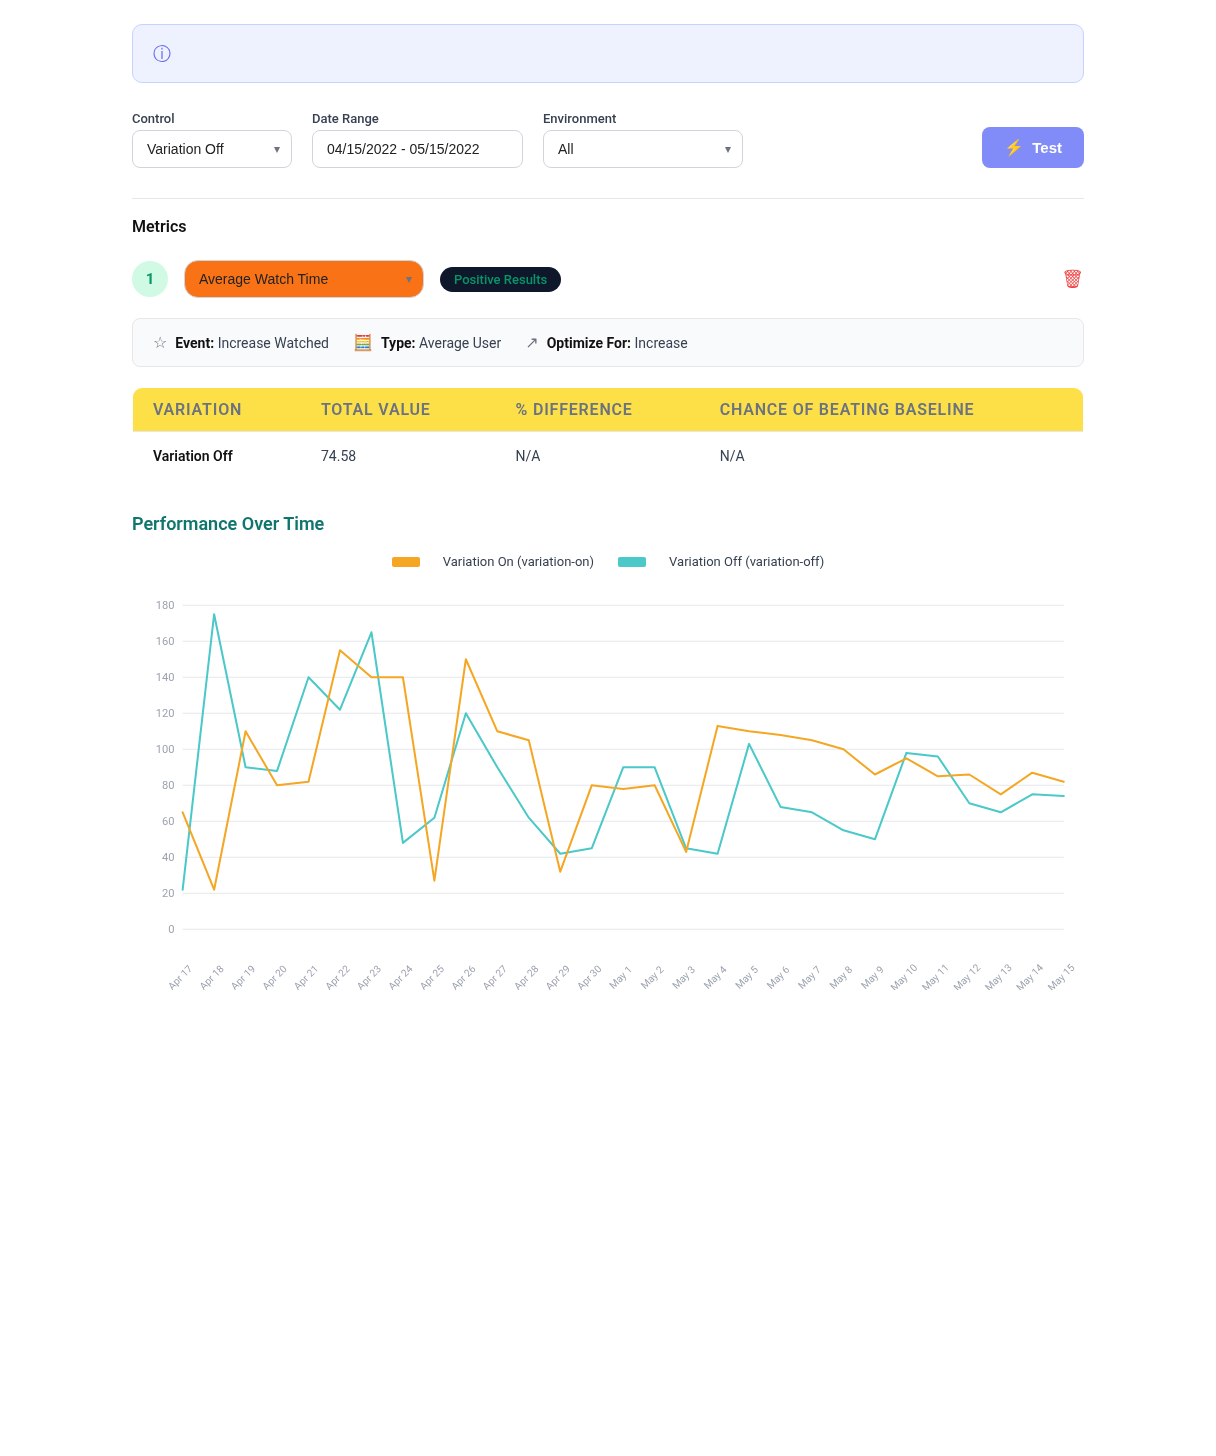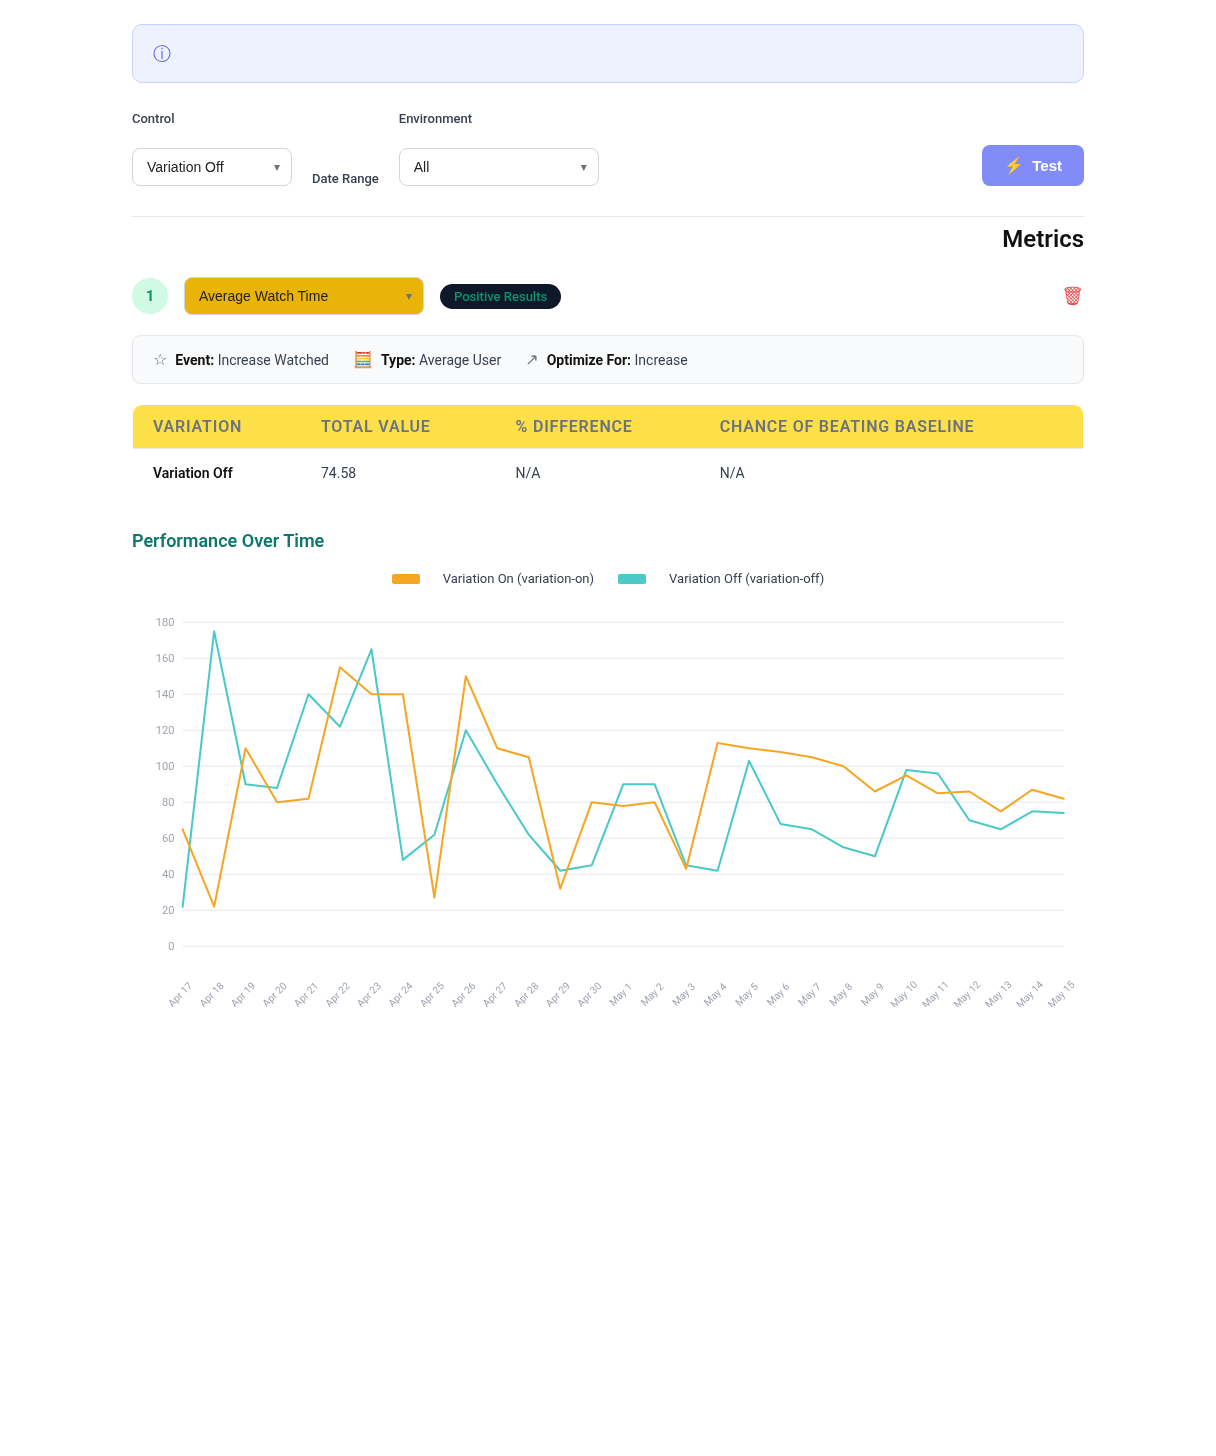--- a/index.html
+++ b/index.html
@@ -38,21 +38,21 @@
     
     .controls-row {
       display: flex;
       align-items: flex-end;
       gap: 20px;
       margin-bottom: 30px;
     }
     .control-group {
       display: flex;
       flex-direction: column;
-      gap: 22px;
+      gap: 4px;
       justify-content: space-between;
     }
     .control-group label {
       font-size: 13px;
       font-weight: 500;
       color: #374151;
     }
     .select-wrapper {
       position: relative;
       display: flex;
@@ -97,26 +97,26 @@
       align-items: center;
       gap: 8px;
       margin-left: auto;
     }
     .test-button .lightning {
       font-size: 16px;
     }
 
     
     .metrics-title {
-      text-align: right;
-      font-size: 24px;
+      text-align: left;
+      font-size: 16px;
       font-weight: 600;
       color: #111;
       margin-bottom: 24px;
-      padding-top: 8px;
+      padding-top: 18px;
       border-top: 1px solid #e5e7eb;
     }
 
     
     .metric-row {
       display: flex;
       align-items: center;
       gap: 16px;
       margin-bottom: 20px;
     }
@@ -134,25 +134,25 @@
       flex-shrink: 0;
     }
     .metric-select-wrapper {
       position: relative;
       display: flex;
       align-items: center;
     }
     .metric-select {
       appearance: none;
       border: 1px solid #d1d5db;
-      border-radius: 8px;
+      border-radius: 14px;
       padding: 10px 36px 10px 14px;
       font-size: 14px;
       color: #222;
-      background: #eab308;
+      background: #f97316;
       cursor: pointer;
       min-width: 240px;
     }
     .positive-badge {
       background: #0f172a;
       color: #059669;
       border-radius: 20px;
       padding: 5px 14px;
       font-size: 13px;
       font-weight: 500;
@@ -269,20 +269,21 @@
       <select class="control-select">
         <option>Variation Off</option>
         <option>Variation On</option>
       </select>
       <span class="chevron">▾</span>
     </div>
   </div>
 
   <div class="control-group">
     <label>Date Range</label>
+    <input type="text" class="date-input" value="04/15/2022 - 05/15/2022" style="">
   </div>
 
   <div class="control-group">
     <label>Environment</label>
     <div class="select-wrapper">
       <select class="control-select" style="min-width:200px">
         <option>All</option>
         <option>Production</option>
         <option>Staging</option>
       </select>

